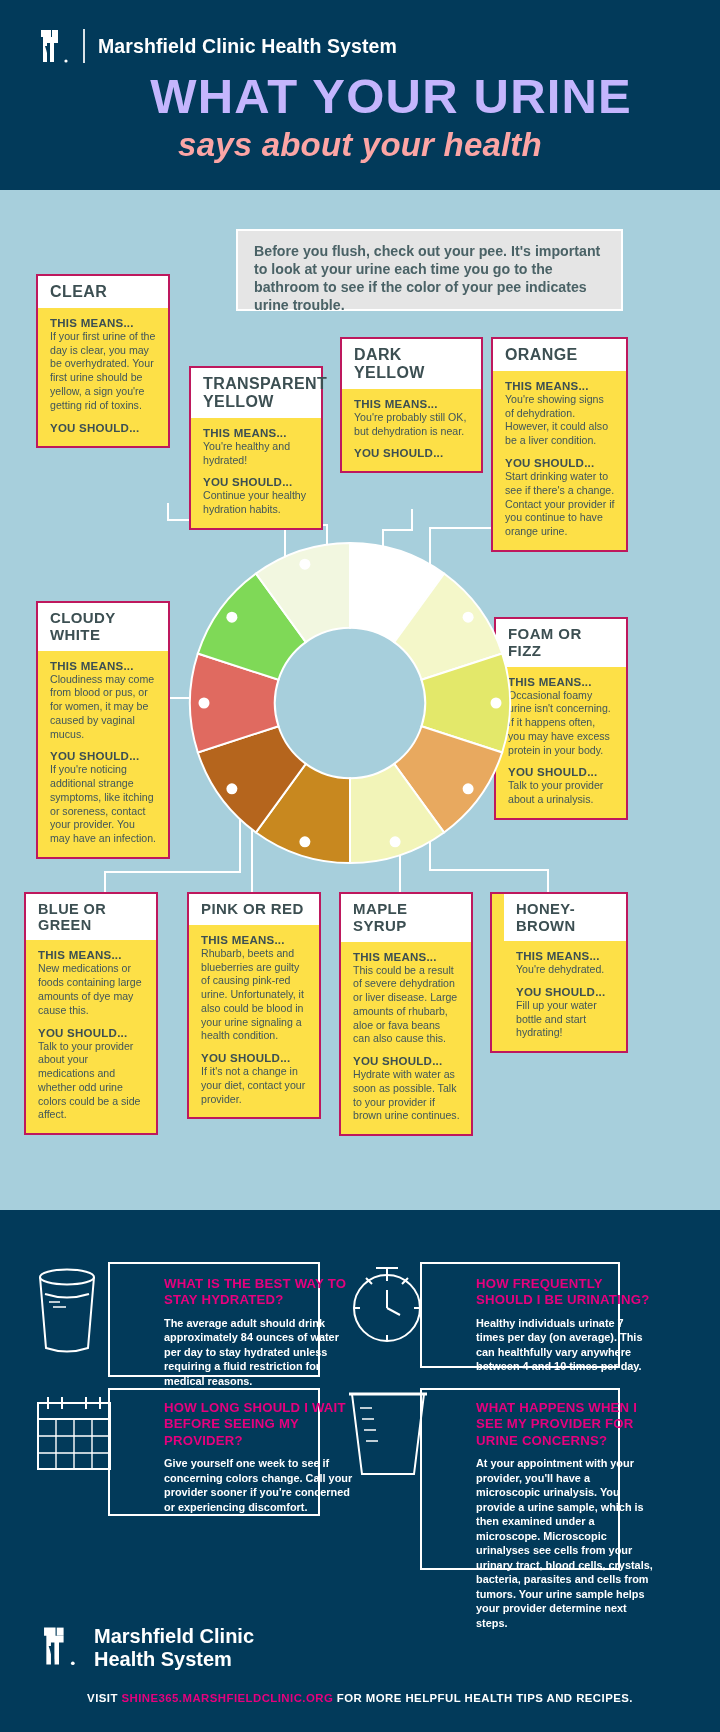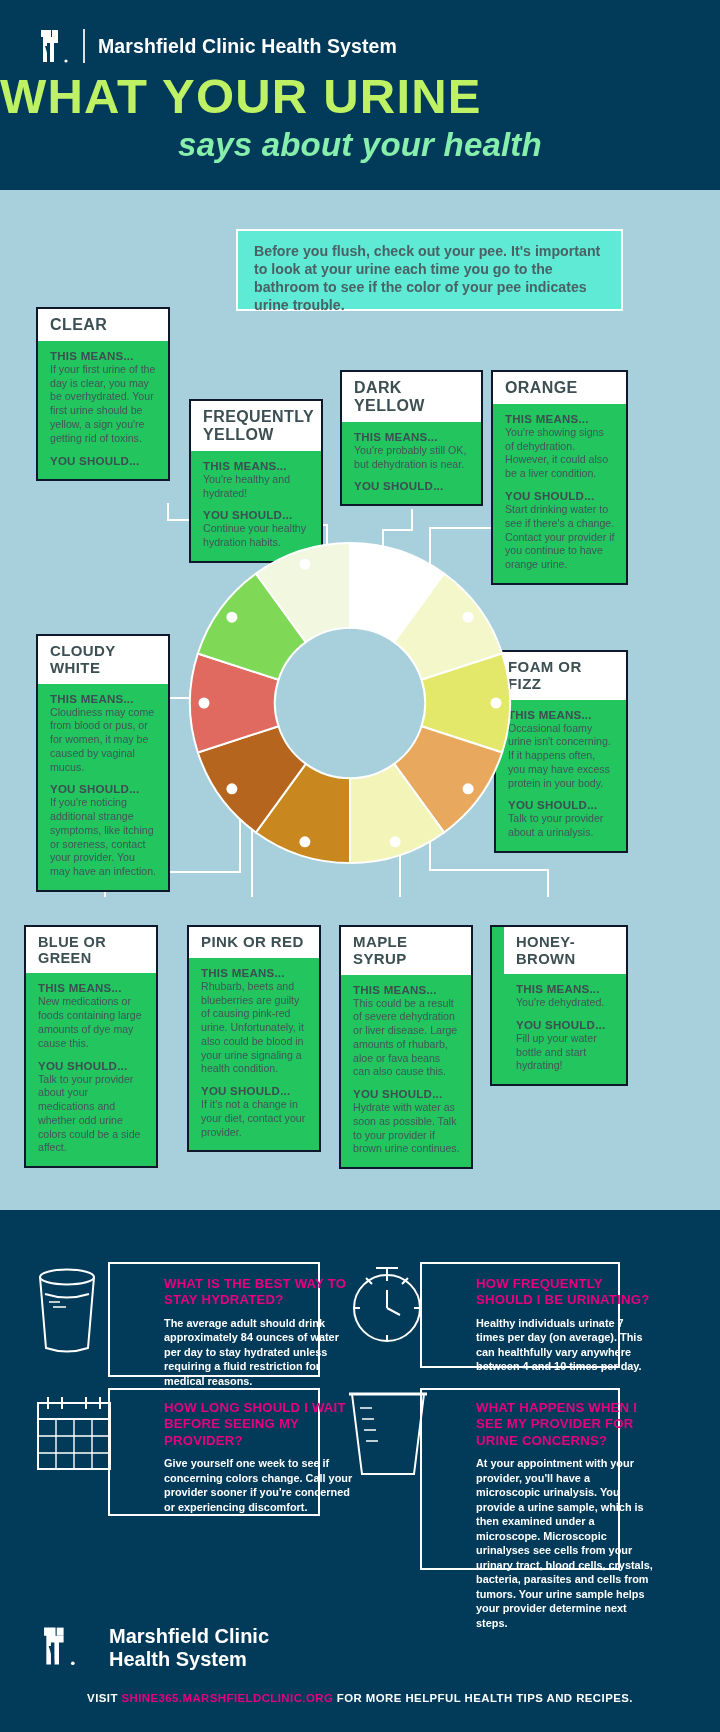--- a/index.html
+++ b/index.html
@@ -19,59 +19,59 @@
     position:absolute; left:38px; top:26px; display:flex; align-items:center; gap:13px;
   }
   .logo-mark { width:32px; height:40px; position:relative; }
   .logo-mark svg { display:block; }
   .logo-div { width:2px; height:34px; background:#ffffff; opacity:.85; }
   .brandname {
     color:#ffffff; font-size:19.5px; font-weight:bold; letter-spacing:.1px;
     white-space:nowrap;
   }
   .title-main {
-    position:absolute; left:0; top:72px; width:632px; text-align:left;
-    color:#bef264; font-size:49px; font-weight:bold; letter-spacing:1.2px;
+    position:absolute; left:0; top:72px; width:632px; text-align:right;
+    color:#c4b5fd; font-size:49px; font-weight:bold; letter-spacing:1.2px;
     line-height:1;
   }
   .title-sub {
     position:absolute; left:0; top:126px; width:720px; text-align:center;
-    color:#86efac; font-size:33px; font-style:italic; font-weight:bold;
+    color:#fca5a5; font-size:33px; font-style:italic; font-weight:bold;
     letter-spacing:.2px;
   }
 
   
   .body-light {
     position:absolute; left:0; top:190px; width:720px; height:1020px;
     background:#a7cfdc;
   }
 
   
   .lines { position:absolute; left:0; top:0; width:720px; height:1732px; pointer-events:none; }
 
   
-  .card { position:absolute; background:#22c55e; border:2px solid #0f172a;margin-top:33px; }
+  .card { position:absolute; background:#fde047; border:2px solid #be185d; }
   .card .chead {
     background:#ffffff; color:#3c4f52; font-weight:bold;
     letter-spacing:.4px; padding:7px 10px 7px 12px; line-height:1.12;
   }
   .card .cbody { padding:9px 11px 11px 12px; }
   .lbl {
     color:#3c4f52; font-weight:bold; font-size:11.5px; letter-spacing:.25px;
     display:block; margin-bottom:1px;
   }
   .txt {
     color:#41565a; font-size:10.6px; line-height:1.30; display:block;
   }
   .gap { display:block; height:9px; }
 
   
   .intro {
     position:absolute; left:236px; top:229px; width:387px; height:82px;
-    border:2px solid #ffffff; background:#5eead4;
+    border:2px solid #ffffff; background:#e5e5e5;
     padding:11px 14px 0 16px;
   }
   .intro .itxt {
     color:#4a6266; font-size:14.2px; font-weight:bold; line-height:1.27;
   }
 
   
   .donut-wrap { position:absolute; left:185px; top:538px; width:330px; height:330px; }
 
   
@@ -82,21 +82,21 @@
   .faq { position:absolute;margin-left:42px; }
   .faq .fq {
     color:#e6007e; font-size:13.2px; font-weight:bold; line-height:1.24;
     letter-spacing:.2px; margin-bottom:7px;
   }
   .faq .fa {
     color:#ffffff; font-size:10.9px; font-weight:bold; line-height:1.33;
   }
   .faq-box { position:absolute; border:2px solid #ffffff; }
 
-  .footbrand { position:absolute; left:40px; top:1623px; display:flex; align-items:center; gap:31px; }
+  .footbrand { position:absolute; left:40px; top:1623px; display:flex; align-items:center; gap:16px; }
   .footbrand .fb-name { color:#ffffff; font-size:20px; font-weight:bold; line-height:1.16; }
 
   .visitbar {
     position:absolute; left:0; top:1692px; width:720px; text-align:center;
     color:#ffffff; font-size:11.4px; font-weight:bold; letter-spacing:.45px;
   }
   .visitbar .pink { color:#e6007e; }
 
   .icon-svg { display:block; }
 </style>
@@ -155,21 +155,21 @@
   <div class="chead" style="font-size:16px;">CLEAR</div>
   <div class="cbody">
     <span class="lbl">THIS MEANS...</span>
     <span class="txt">If your first urine of the day is clear, you may be overhydrated. Your first urine should be yellow, a sign you're getting rid of toxins.</span>
     <span class="gap"></span>
     <span class="lbl">YOU SHOULD...</span>
   </div>
 </div>
 
 <div class="card" style="left:189px; top:366px; width:134px;">
-  <div class="chead" style="font-size:16px;">FREQUENTLY YELLOW</div>
+  <div class="chead" style="font-size:16px;">TRANSPARENT YELLOW</div>
   <div class="cbody">
     <span class="lbl">THIS MEANS...</span>
     <span class="txt">You're healthy and hydrated!</span>
     <span class="gap"></span>
     <span class="lbl">YOU SHOULD...</span>
     <span class="txt">Continue your healthy hydration habits.</span>
   </div>
 </div>
 
 <div class="card" style="left:340px; top:337px; width:143px;">

